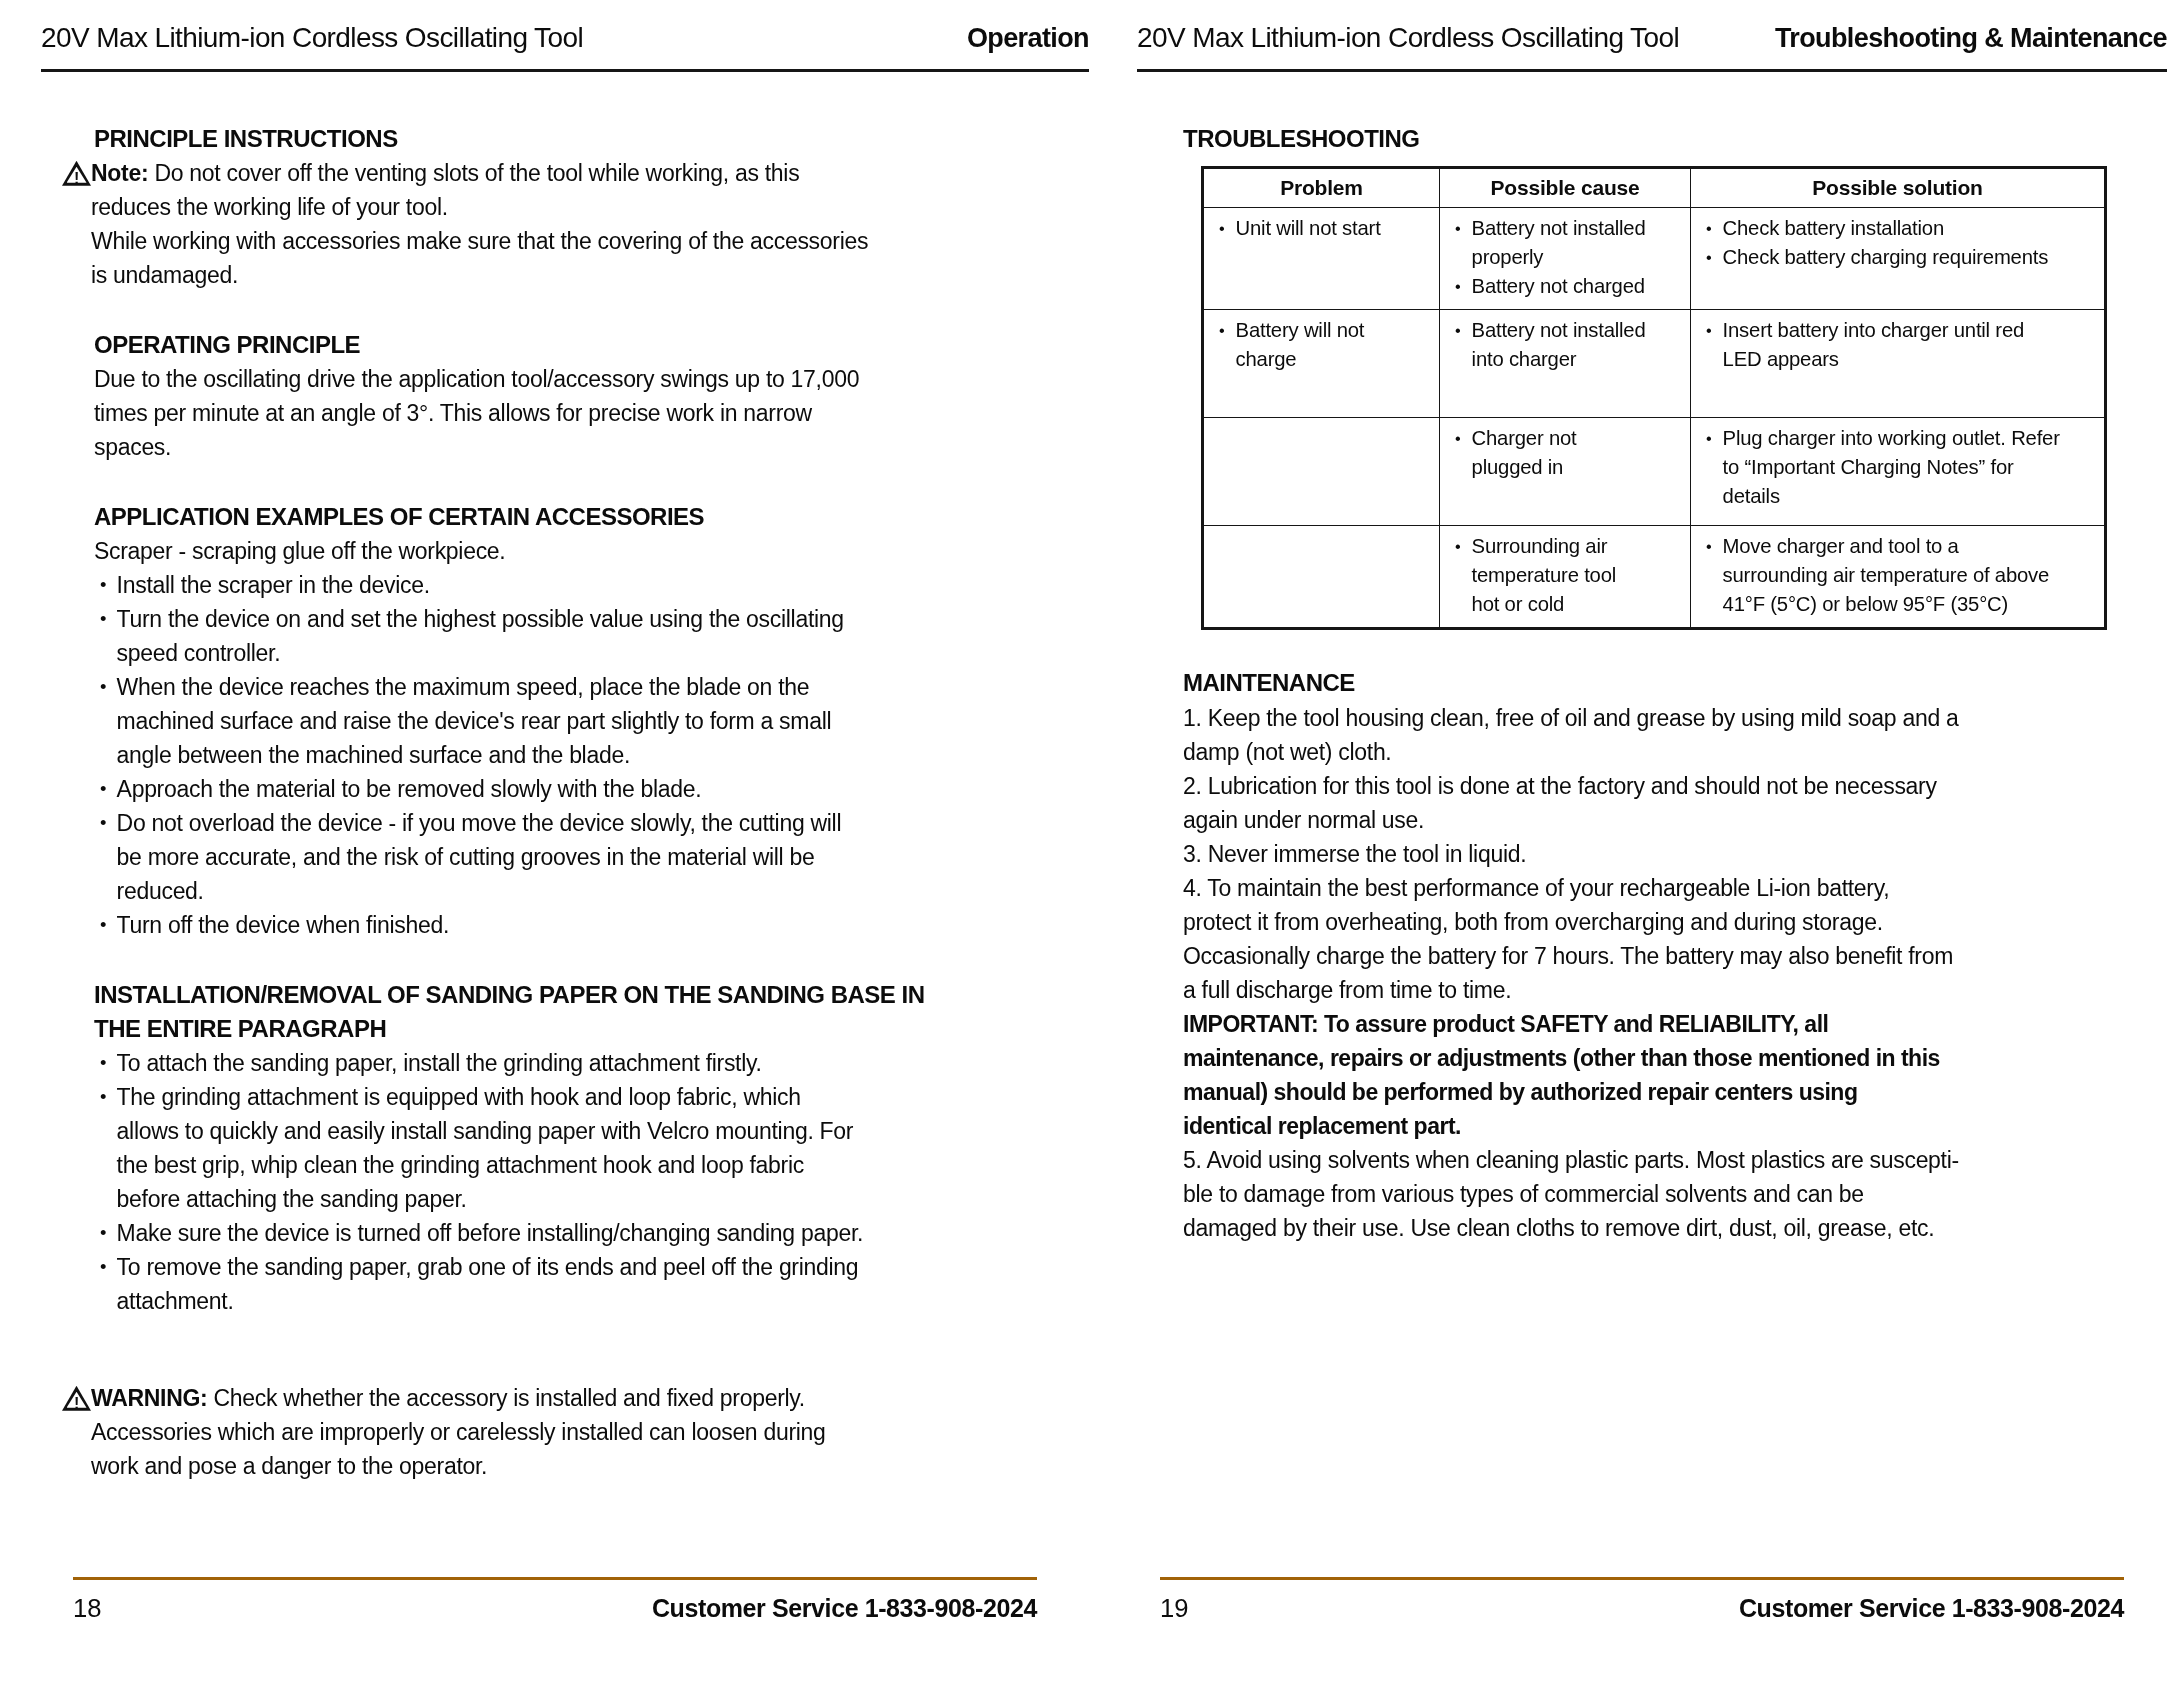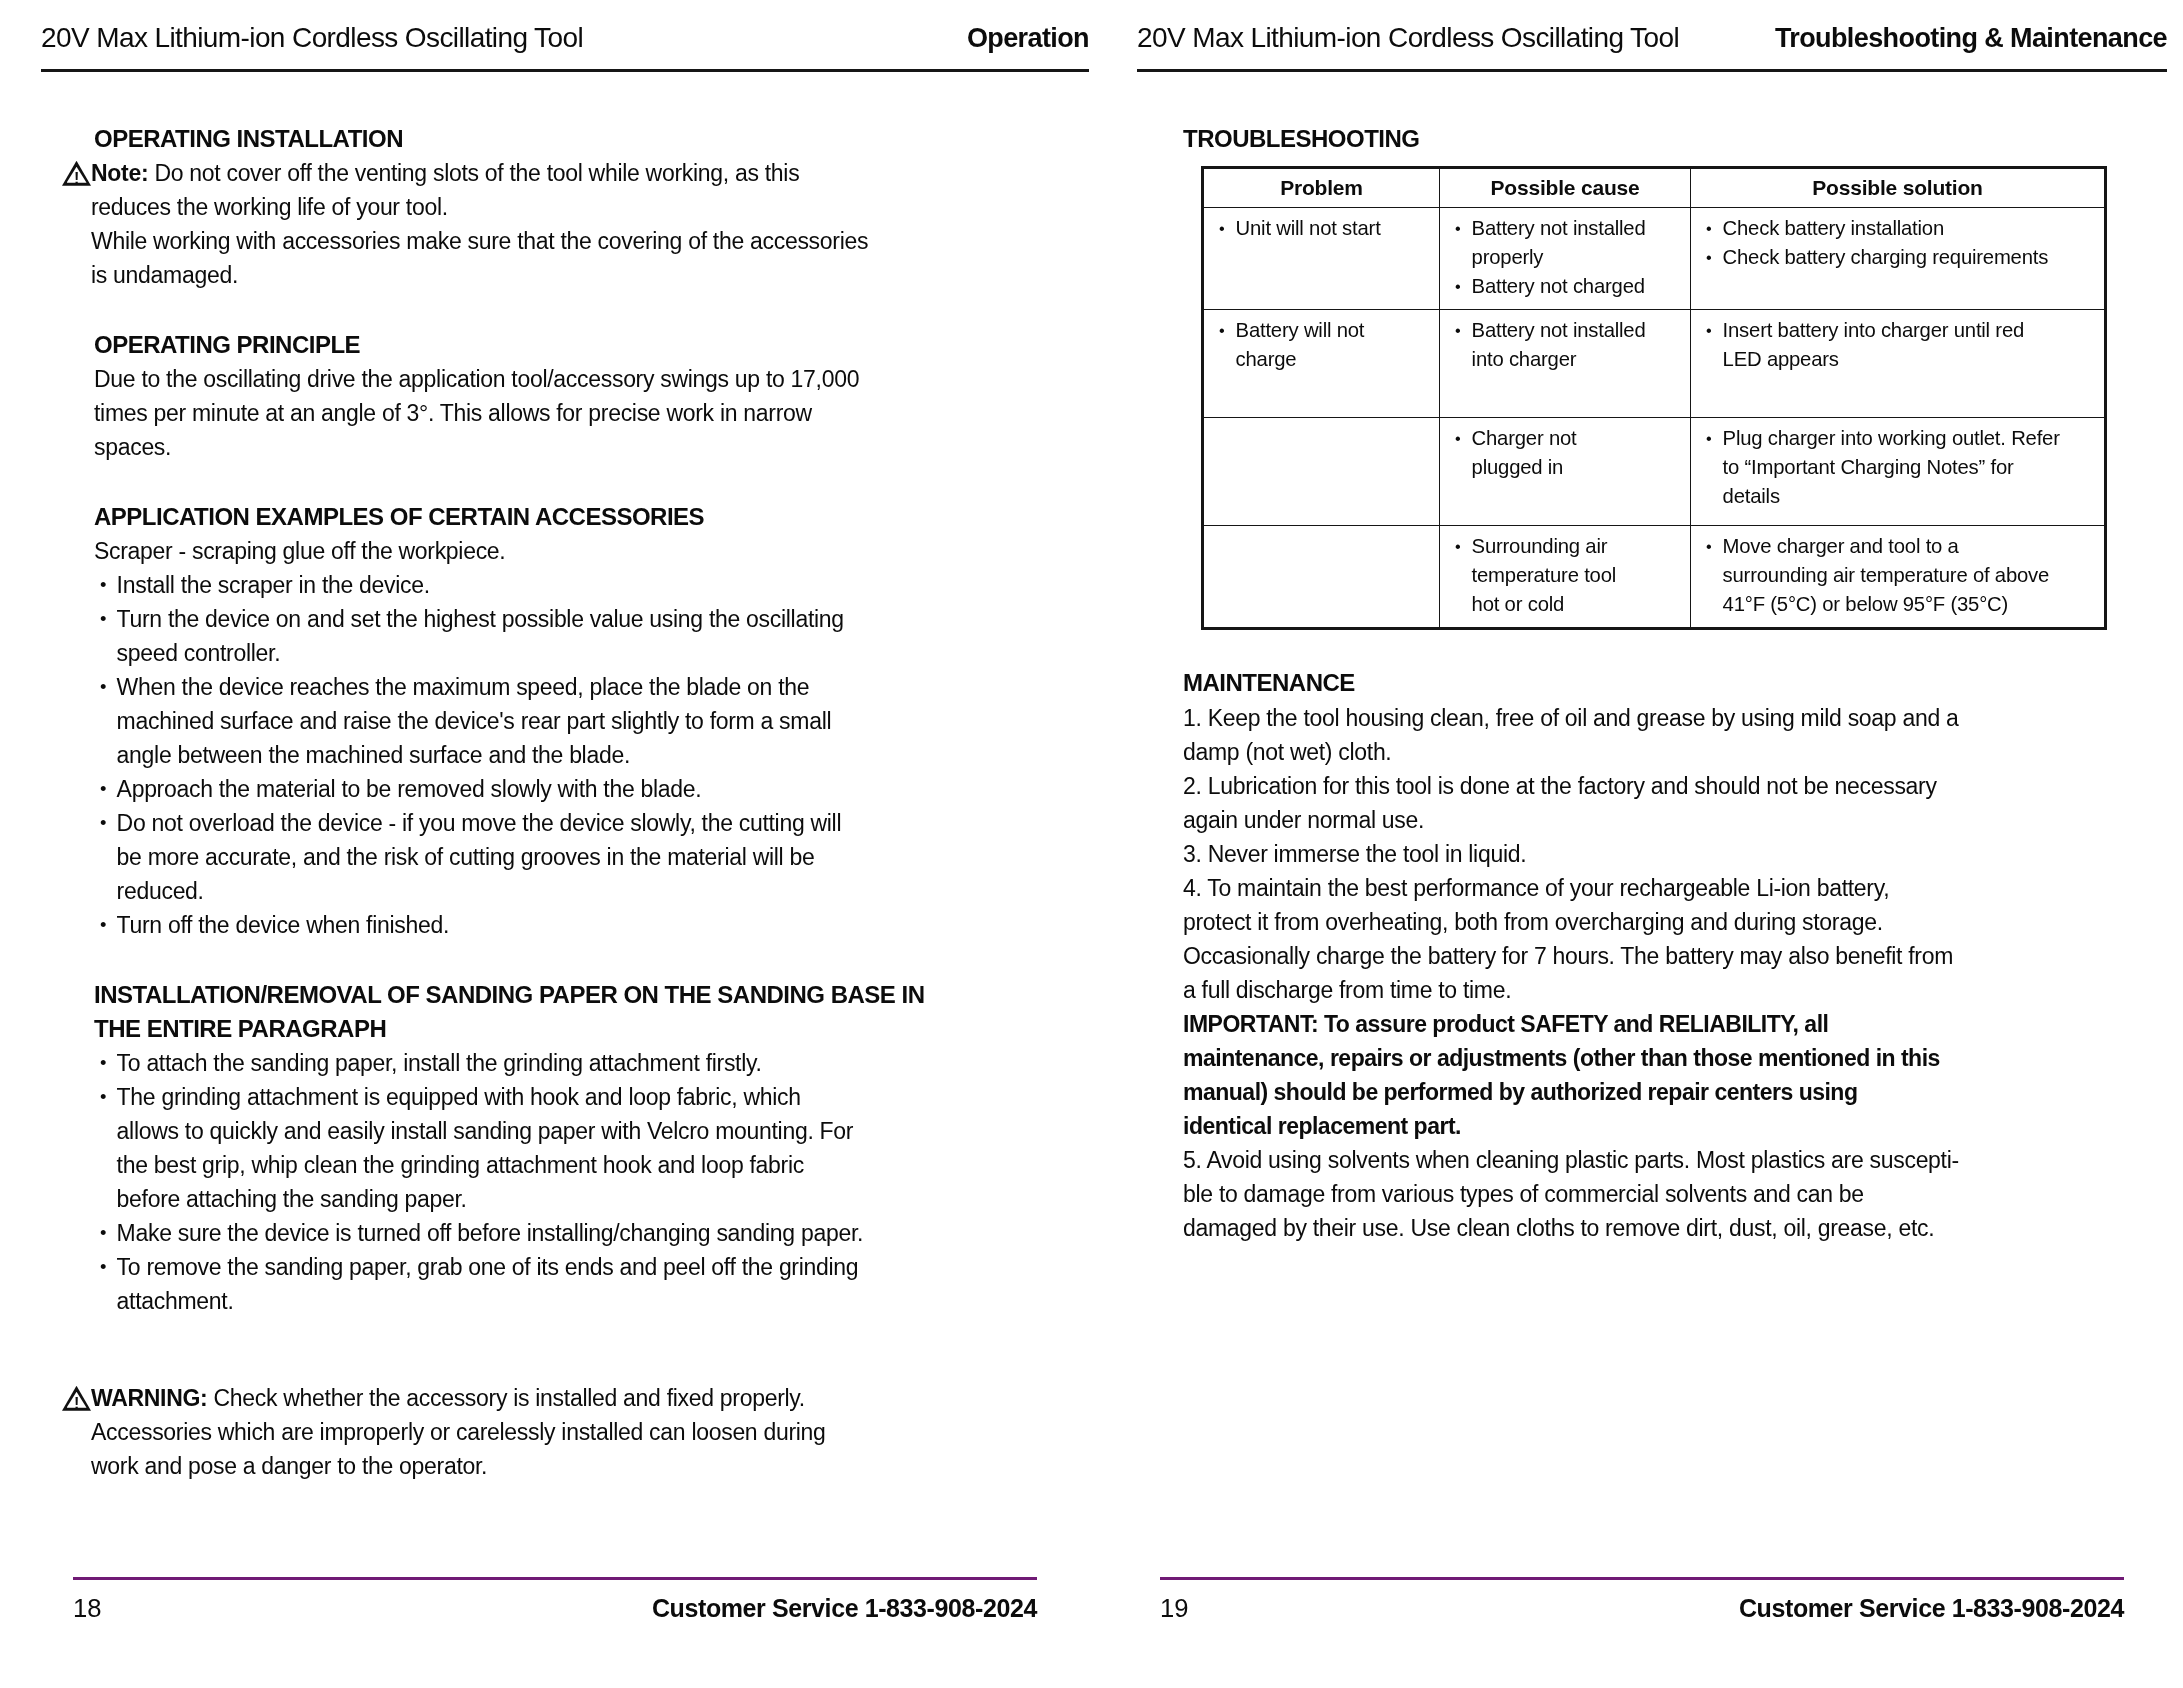--- a/index.html
+++ b/index.html
@@ -57,38 +57,38 @@
   .troubleshooting-table tr:nth-child(1) td{height:89px;}
   .troubleshooting-table tr:nth-child(2) td{height:95px;}
   .troubleshooting-table tr:nth-child(3) td{height:95px;}
   .troubleshooting-table tr:nth-child(4) td{height:89px;}
   .cell-bullet{position:relative;padding-left:19.6px;}
   .cell-bullet .dot{position:absolute;left:3px;top:0;font-size:0.8em;}
 
   .maint-block{margin-top:1.5px;}
   .bold-lines{font-weight:bold;letter-spacing:-0.5px;}
 
-  .page-footer{position:absolute;top:1577px;border-top:3px solid #701a75;padding-top:10.5px;
+  .page-footer{position:absolute;top:1577px;border-top:3px solid #a16207;padding-top:10.5px;
     display:flex;justify-content:space-between;align-items:baseline;}
   .page-left .page-footer{left:32px;right:52px;}
   .page-right .page-footer{left:23px;right:43px;}
   .page-num{font-size:25.6px;letter-spacing:0;}
   .footer-phone{font-size:25px;font-weight:bold;letter-spacing:-0.4px;}
 </style>
 </head>
 <body>
 
 <div class="page page-left">
   <div class="page-header">
     <span class="doc-title">20V Max Lithium-ion Cordless Oscillating Tool</span>
     <span class="doc-section">Operation</span>
   </div>
 
   <div class="page-content">
-    <div class="sec-heading mt-first">OPERATING INSTALLATION</div>
+    <div class="sec-heading mt-first">PRINCIPLE INSTRUCTIONS</div>
 
     <div class="callout">
       <span class="tri">
           <span class="tri-outer"></span>
           <span class="tri-inner"></span>
           <span class="tri-bang">!</span>
         </span>
       <span class="bold-label">Note:</span>
       <span class="lines">Do not cover off the venting slots of the tool while working, as this
 reduces the working life of your tool.

